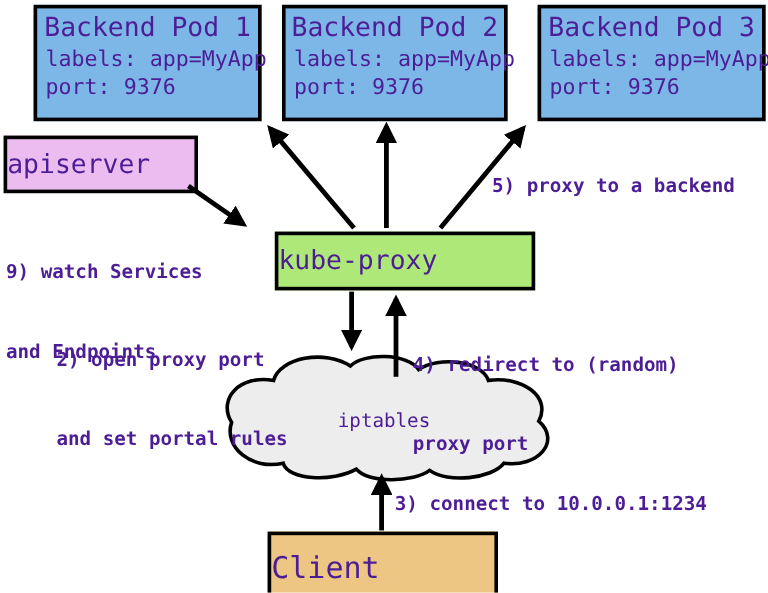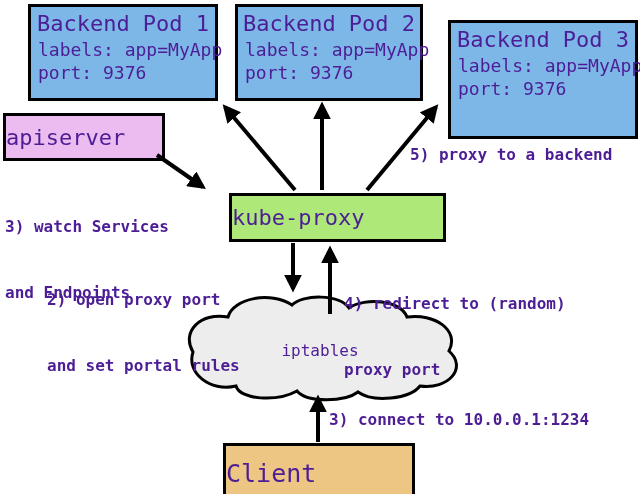--- a/index.html
+++ b/index.html
@@ -27,21 +27,21 @@
   }
   .pod-line {
     font-size:18px; line-height:23px;
     padding-left:7px; white-space:nowrap;
   }
   .node-label-box {
     display:flex; align-items:center; 
   }
   #pod1 { left:28px;  top:4px; width:190px; height:97px; }
   #pod2 { left:235px; top:4px; width:188px; height:97px; }
-  #pod3 { left:448px; top:4px; width:190px; height:119px;margin-top:16px; }
+  #pod3 { left:448px; top:4px; width:190px; height:97px; }
   #apiserver { left:3px;   top:113px; width:162px; height:48px; font-size:22px; }
   #kubeproxy { left:212px; top:193px; width:217px; height:49px; font-size:22px; }
   #client    { left:223px; top:443px; width:192px; height:61px; font-size:25px; }
   .ann {
     position:absolute;
     font-weight:bold;
     font-size:16px; line-height:22px;
     white-space:pre;
     z-index:4;
   }
@@ -115,21 +115,21 @@
       <line x1="367" y1="190" x2="436" y2="107" marker-end="url(#ah)"></line>
       <line x1="293" y1="243" x2="293" y2="289" marker-end="url(#ah)"></line>
       <line x1="330" y1="314" x2="330" y2="249" marker-end="url(#ah)"></line>
       <line x1="318" y1="442" x2="318" y2="398" marker-end="url(#ah)"></line>
     </g>
   </svg>
 
   <div id="iptables-label">iptables</div>
 
   <div class="ann" id="ann1">
-    <div>3) watch Services</div>
+    <div>9) watch Services</div>
     <div>and Endpoints</div>
   </div>
   <div class="ann" id="ann2">
     <div>2) open proxy port</div>
     <div>and set portal rules</div>
   </div>
   <div class="ann" id="ann3">3) connect to 10.0.0.1:1234</div>
   <div class="ann" id="ann4">
     <div>4) redirect to (random)</div>
     <div>proxy port</div>

